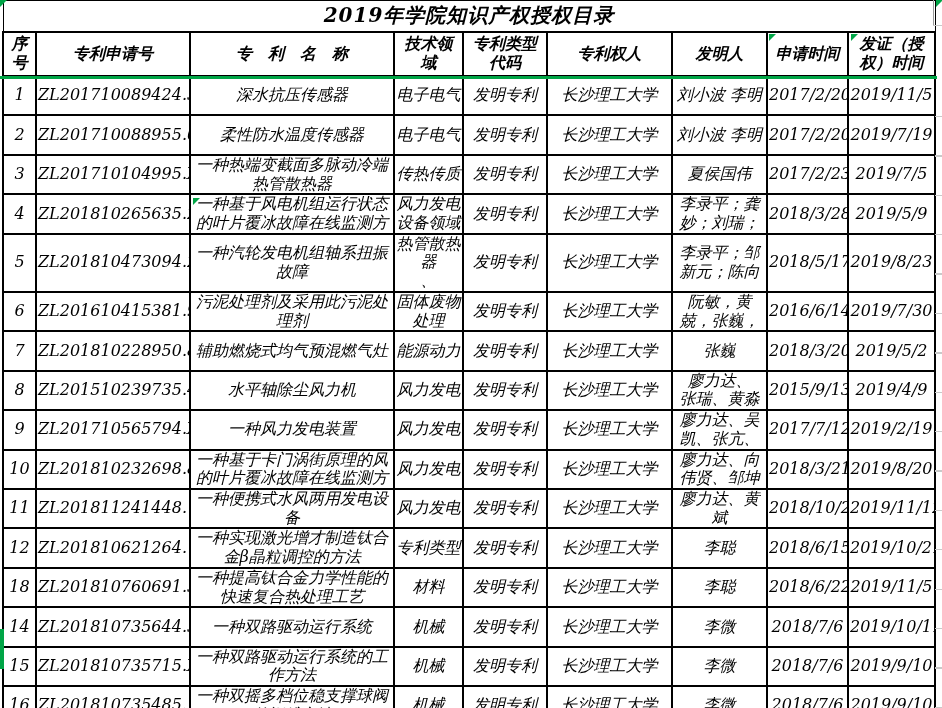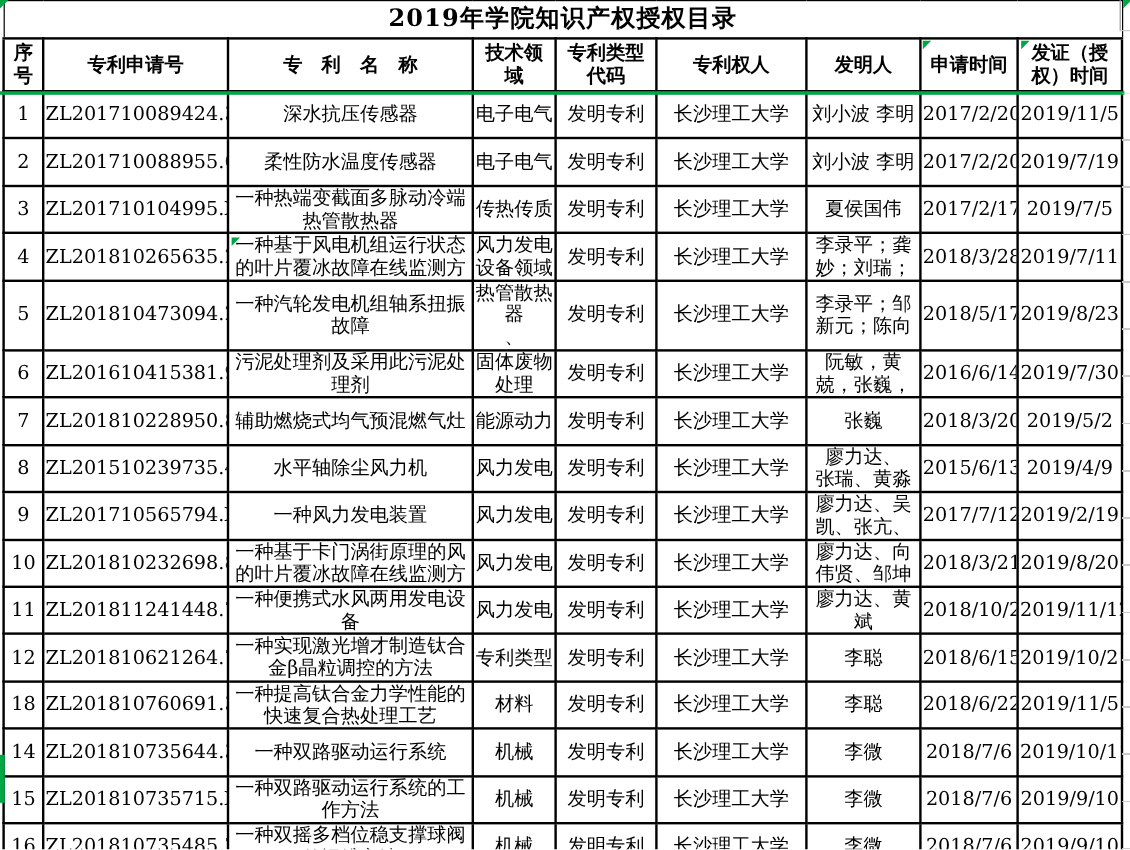--- a/index.html
+++ b/index.html
@@ -3,20 +3,21 @@
 <meta charset="utf-8">
 <style>
   html,body{margin:0;padding:0;background:#fff;}
   #sheet{
     position:relative;
     width:942px;height:708px;
     background:#ffffff;
     overflow:hidden;
     font-family:"DejaVu Serif","Liberation Serif",serif;
     color:#000;
+    font-style:italic;
   }
   table.grid{
     position:absolute;left:2px;top:0;
     border-collapse:collapse;
     table-layout:fixed;
     width:933px;
   }
   table.grid td, table.grid th{
     border:2px solid #000;
     padding:0 1px;
@@ -129,36 +130,36 @@
     </tr>
         <tr>
       <td>3</td>
       <td class="nowrap">ZL201710104995.X</td>
       <td class="col-name">一种热端变截面多脉动冷端
 热管散热器</td>
       <td>传热传质</td>
       <td>发明专利</td>
       <td>长沙理工大学</td>
       <td>夏侯国伟</td>
-      <td class="nowrap">2017/2/17</td>
+      <td class="nowrap">2017/2/23</td>
       <td class="nowrap">2019/7/5</td>
     </tr>
         <tr>
       <td>4</td>
       <td class="nowrap">ZL201810265635.2</td>
       <td class="col-name">一种基于风电机组运行状态
 的叶片覆冰故障在线监测方</td>
       <td>风力发电
 设备领域</td>
       <td>发明专利</td>
       <td>长沙理工大学</td>
       <td>李录平；龚
 妙；刘瑞；</td>
       <td class="nowrap">2018/3/28</td>
-      <td class="nowrap">2019/7/11</td>
+      <td class="nowrap">2019/5/9</td>
     </tr>
         <tr>
       <td>5</td>
       <td class="nowrap">ZL201810473094.2</td>
       <td class="col-name">一种汽轮发电机组轴系扭振
 故障</td>
       <td>热管散热器
 、</td>
       <td>发明专利</td>
       <td>长沙理工大学</td>
@@ -194,21 +195,21 @@
     </tr>
         <tr>
       <td>8</td>
       <td class="nowrap">ZL201510239735.4</td>
       <td class="col-name">水平轴除尘风力机</td>
       <td>风力发电</td>
       <td>发明专利</td>
       <td>长沙理工大学</td>
       <td>廖力达、
 张瑞、黄淼</td>
-      <td class="nowrap">2015/6/13</td>
+      <td class="nowrap">2015/9/13</td>
       <td class="nowrap">2019/4/9</td>
     </tr>
         <tr>
       <td>9</td>
       <td class="nowrap">ZL201710565794.X</td>
       <td class="col-name">一种风力发电装置</td>
       <td>风力发电</td>
       <td>发明专利</td>
       <td>长沙理工大学</td>
       <td>廖力达、吴

